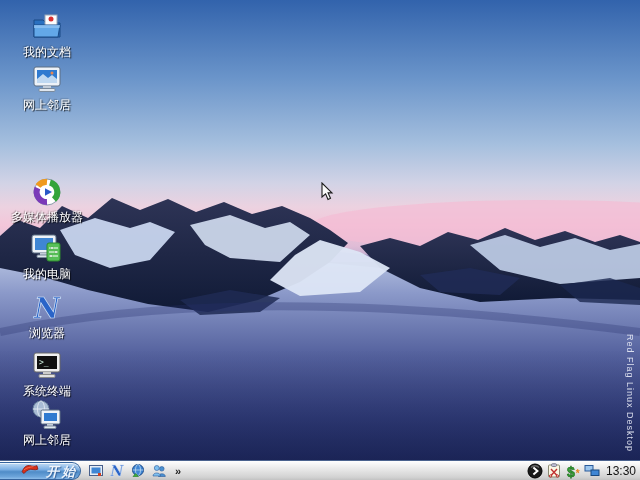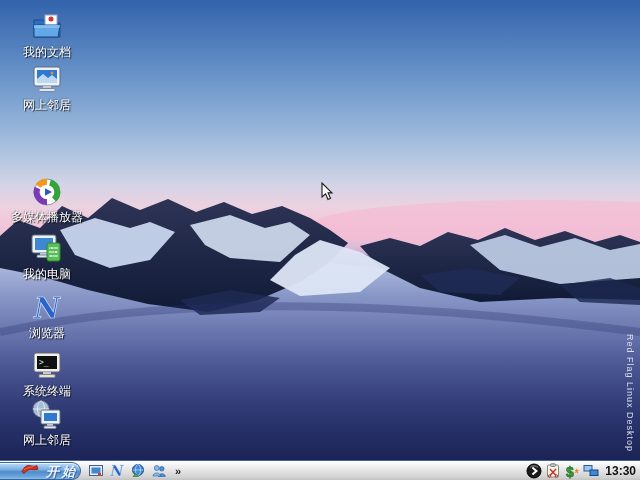--- a/index.html
+++ b/index.html
@@ -32,21 +32,21 @@
   .start-label{font-size:13px;font-style:italic;font-weight:bold;color:#eef4fb;
     text-shadow:1px 1px 1px #35639c;letter-spacing:3px;}
   .quick-launch{position:absolute;left:88px;top:2px;height:16px;display:flex;
     align-items:center;gap:5px;}
   .ql{width:16px;height:16px;cursor:pointer;}
   .chevron{font-size:11px;font-weight:bold;color:#222;margin-left:3px;cursor:pointer;
     line-height:16px;}
   .tray{position:absolute;right:0;top:0;height:20px;display:flex;align-items:center;
     gap:3px;padding-right:4px;}
   .tray-ic{width:16px;height:16px;cursor:pointer;}
-  .clock{font-size:12px;font-weight:bold;color:#111;padding-left:3px;cursor:default;}
+  .clock{font-size:12px;font-weight:normal;color:#111;padding-left:3px;cursor:default;}
 </style>
 </head>
 <body>
 
 <div id="screen">
 
   <svg id="wallpaper" viewBox="0 0 640 460" preserveAspectRatio="none">
     <defs>
       <linearGradient id="sky" x1="0" y1="0" x2="0" y2="1">
         <stop offset="0" stop-color="#3263ac"></stop>

